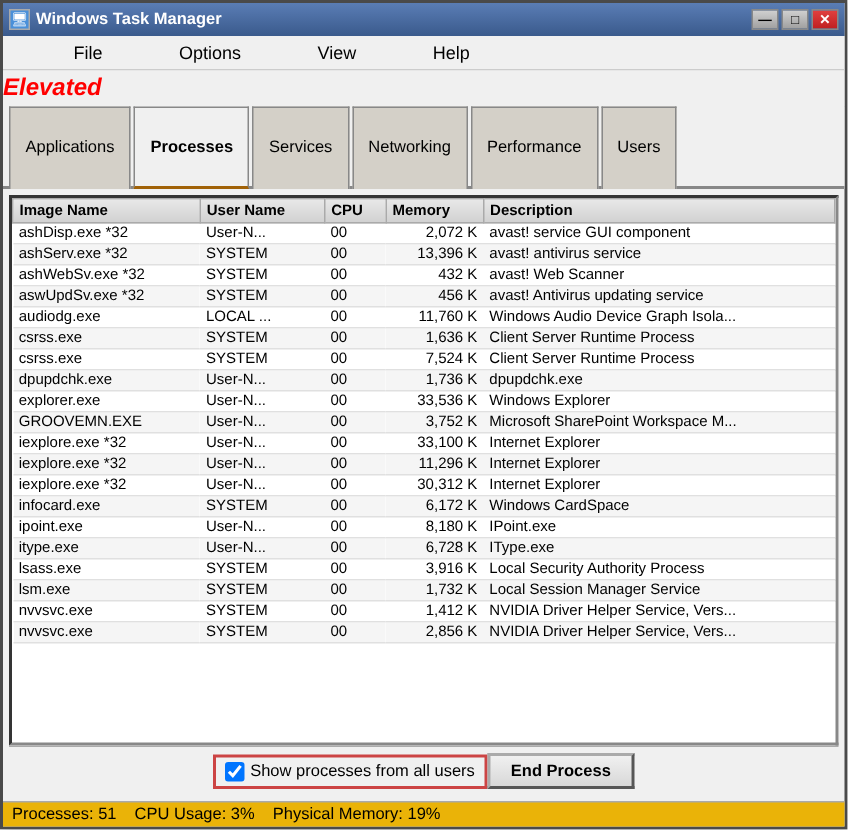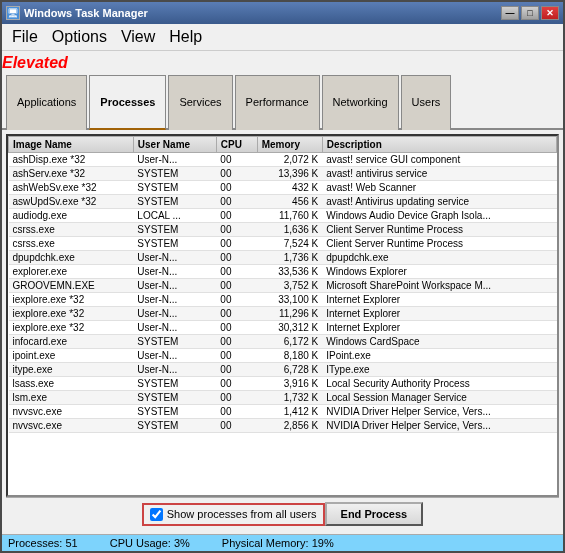--- a/index.html
+++ b/index.html
@@ -75,21 +75,22 @@
       background: #f0f0f0;
       border-bottom: 1px solid #ccc;
       display: flex;
       padding: 2px 4px;
       gap: 2px;
     }
     
     .menu-item {
       padding: 2px 6px;
       cursor: pointer;
-      font-size: 16px;
+      font-size: 12px;
+      margin-left: 37px;
     }
     
     .elevated-banner {
       text-align: left;
       color: red;
       font-size: 16px;
       font-weight: bold;
       font-style: italic;
       padding: 3px 0;
       background: #f0f0f0;
@@ -215,24 +216,24 @@
       padding: 4px 14px;
       background: linear-gradient(to bottom, #f0f0f0, #d8d8d8);
       border: 2px outset #aaa;
       cursor: pointer;
       font-size: 11px;
       font-weight: bold;
     }
     
     .status-bar {
       display: flex;
-      gap: 32px;
+      gap: 12px;
       padding: 2px 6px;
       border-top: 1px solid #aaa;
-      background: #7dd3fc;
+      background: #eab308;
       font-size: 11px;
     }
   </style>
 </head>
 <body>
 
 <div class="window">
 
   <div class="title-bar">
     <div class="title-bar-left">
@@ -252,22 +253,22 @@
     <span class="menu-item">View</span>
     <span class="menu-item">Help</span>
   </div>
 
   <div class="elevated-banner">Elevated</div>
 
   <div class="tabs-container">
     <div class="tab">Applications</div>
     <div class="tab active">Processes</div>
     <div class="tab">Services</div>
+    <div class="tab">Networking</div>
     <div class="tab">Performance</div>
-    <div class="tab">Networking</div>
     <div class="tab">Users</div>
   </div>
 
   <div class="content-area">
     <div class="watermark">SevenForums.com</div>
 
     <div class="table-container">
       <table>
         <thead>
           <tr>

